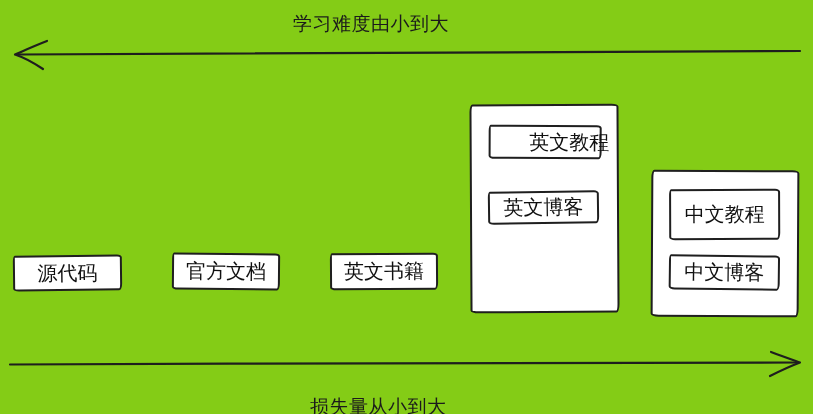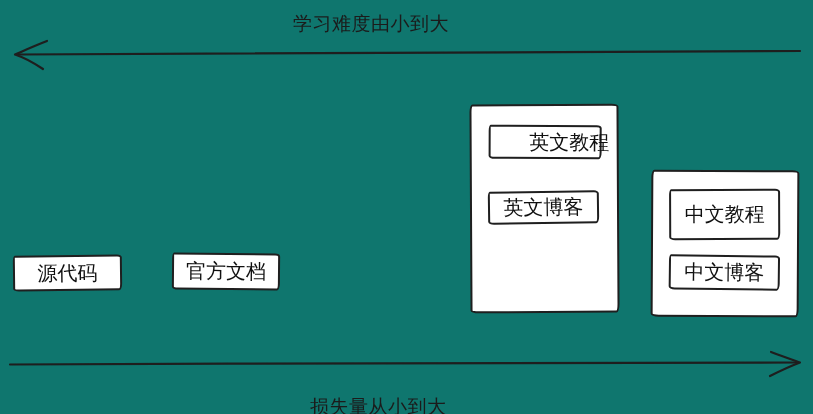--- a/index.html
+++ b/index.html
@@ -5,21 +5,21 @@
   html, body {
     margin: 0;
     padding: 0;
     background: #ffffff;
     font-family: "Liberation Sans", "DejaVu Sans", sans-serif;
   }
   .canvas {
     position: relative;
     width: 813px;
     height: 414px;
-    background: #0f766e;
+    background: #84cc16;
     overflow: hidden;
     color: #161616;
   }
   .axis-label {
     position: absolute;
     font-size: 19px;
     letter-spacing: 0.5px;
     color: #1b1b1b;
     white-space: nowrap;
   }
@@ -85,20 +85,23 @@
     <path d="M 800 13 C 620 13.5 320 15 18 16.5"></path>
     <path d="M 47 3 C 34 8 22 13.5 15 16.5 C 24 19.5 34 25 43 31"></path>
   </svg>
 
   <div class="box box-source">
     <span>源代码</span>
   </div>
   <div class="box box-docs">
     <span>官方文档</span>
   </div>
+  <div class="box box-ebooks">
+    <span>英文书籍</span>
+  </div>
 
   <div class="group group-a">
     <div class="box ga-1">
       <span>英文教程</span>
     </div>
     <div class="box ga-2">
       <span>英文博客</span>
     </div>
   </div>
 

